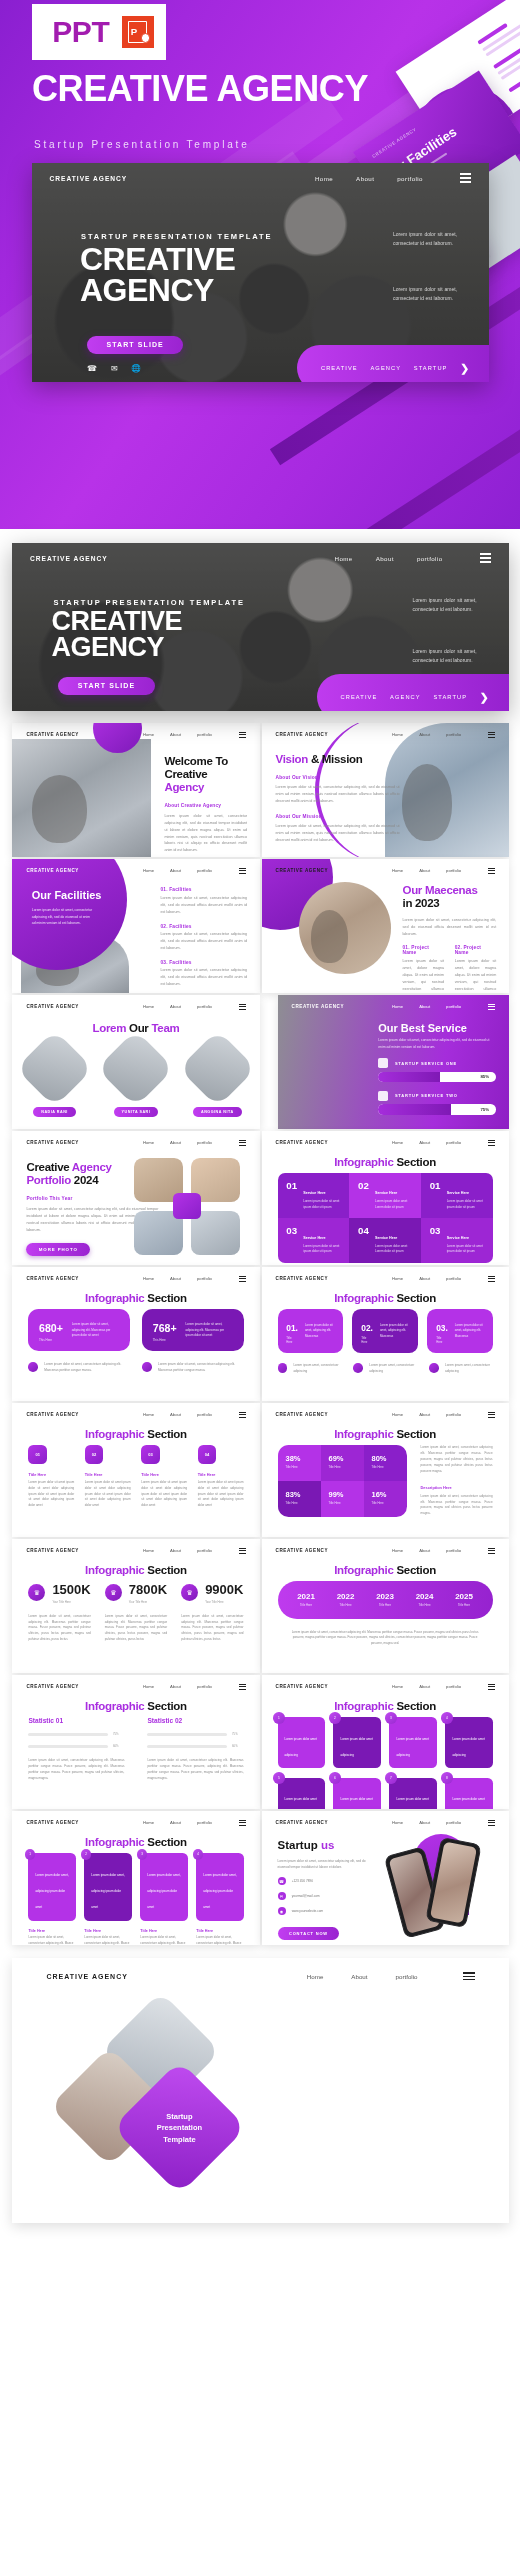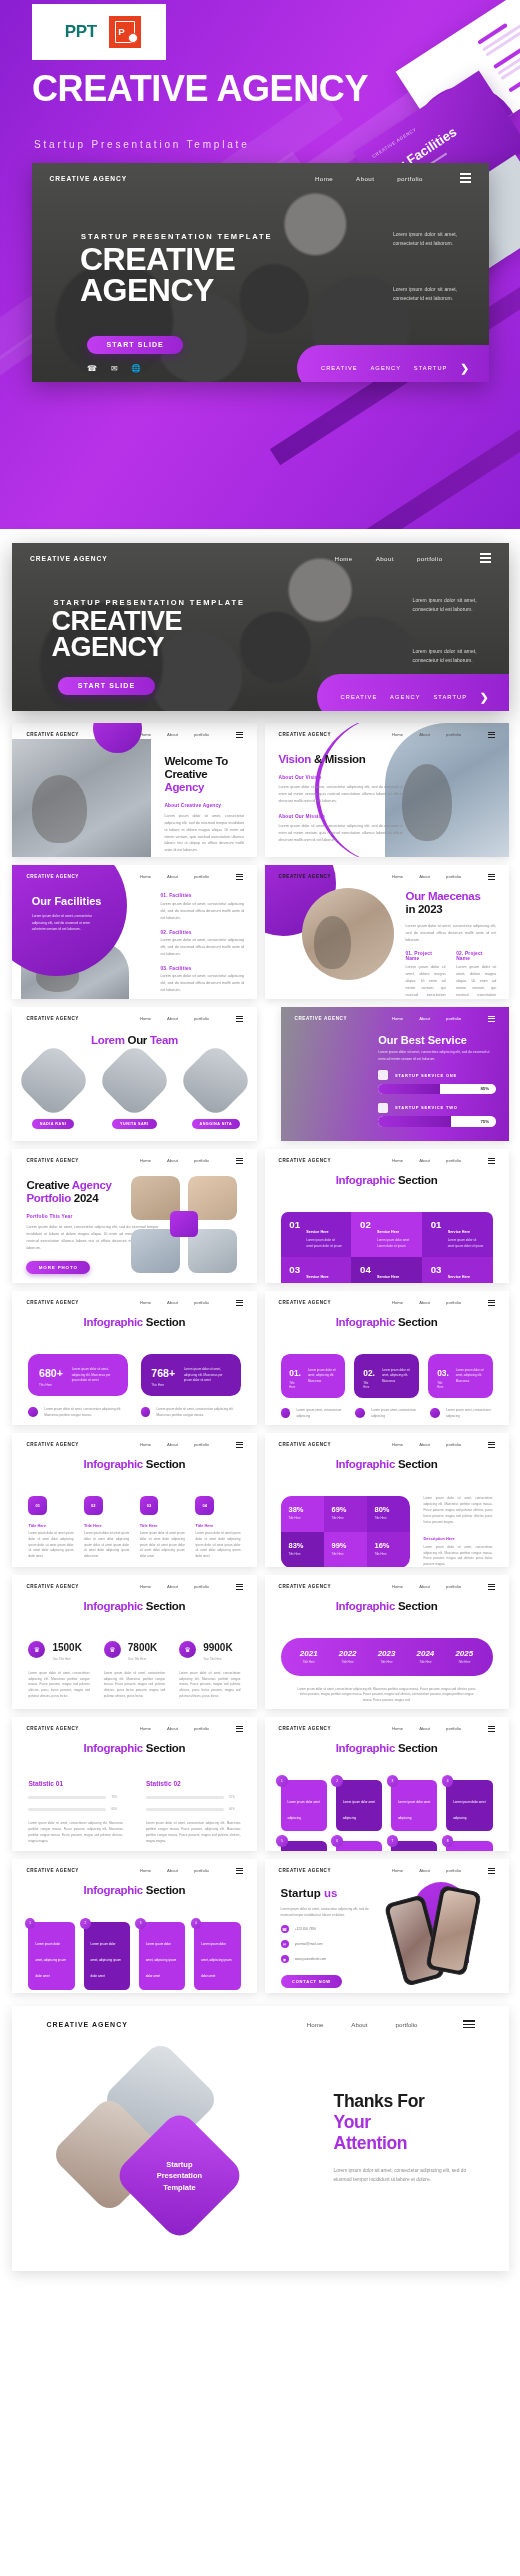--- a/index.html
+++ b/index.html
@@ -33,21 +33,21 @@
   .ppt-badge {
     position: absolute;
     left: 32px; top: 3.5px;
     width: 134px; height: 56px;
     background: #fff;
     display: flex; align-items: center; justify-content: center;
     gap: 12.4px;
     z-index: 6;
   }
   .ppt-badge .ppt-text {
-    font-size: 17px; font-weight: 800; color: #0f766e; letter-spacing: -0.4px;
+    font-size: 30px; font-weight: 800; color: #a21caf; letter-spacing: -0.4px;
     font-family: "Liberation Sans", sans-serif;
     margin-left: 8px;
   }
   .ppt-icon {
     width: 32px; height: 32px; background: #e8401f;
     display: flex; align-items: center; justify-content: center;
     position: relative;
   }
   .ppt-icon .pg {
     width: 19.4px; height: 22px; border: 1.8px solid #fff; border-radius: 0.9px;
@@ -196,21 +196,21 @@
   }
   .feature .slide-big { font-size: 27px; top: 65px; left: 39px; }
   .feature .slide-kicker { top: 55px; left: 41px; }
   .feature .slide-para.sp1 { top: 53px; }
   .feature .slide-para.sp2 { top: 104px; }
   .feature .start-btn { top: 134px; left: 46px; }
 
   
   .grid {
     display: grid; grid-template-columns: 1fr 1fr;
-    gap: 8px; padding: 12.4px 12.4px 0 12.4px;
+    gap: 2px; padding: 12.4px 12.4px 0 12.4px;
   }
   .card {
     position: relative; background: #fff; height: 134px; overflow: hidden;
     box-shadow: 0 2.6px 8.8px rgba(0,0,0,.12);
   }
   .cnav {
     position: absolute; left: 0; right: 0; top: 0; height: 23px;
     display: flex; align-items: center; padding: 0 14px; z-index: 5;
   }
   .cbrand { font-size: 4.6px; font-weight: 800; letter-spacing: 0.6px; color: #1c1c1c; }
@@ -303,21 +303,21 @@
   .pf-q { position:absolute; width: 49px; height: 44px; border-radius: 8.8px; }
   .pf-q:nth-child(1){ left:0; top:0; background:linear-gradient(150deg,#d6c0a8,#b39a80);}
   .pf-q:nth-child(2){ right:0; top:0; background:linear-gradient(150deg,#e3c9b0,#c0a88f);}
   .pf-q:nth-child(3){ left:0; bottom:0; background:linear-gradient(150deg,#c3cdd7,#96a3b1);}
   .pf-q:nth-child(4){ right:0; bottom:0; background:linear-gradient(150deg,#cfd6dd,#a0a9b2);}
   .pf-center { position:absolute; left: 39px; top: 35px; width: 28px; height: 26.5px; border-radius:5.3px;
                background: linear-gradient(140deg,#b432e7,#8a1fc9); z-index:2;}
 
   
   .ig-title { position:absolute; left:0; right:0; top: 25px; text-align:center; }
-  .ig-body { position:absolute; left: 16px; right: 16px; top: 63px; }
+  .ig-body { position:absolute; left: 16px; right: 16px; top: 42px; }
 
   .num-grid { display: grid; grid-template-columns: repeat(3,1fr); border-radius: 7px; overflow:hidden;}
   .num-cell { padding: 8px 8.8px; display:flex; gap: 6.2px; align-items:flex-start; }
   .num-cell .n { font-size: 9.7px; font-weight: 800; color:#fff; line-height:1; }
   .num-cell .t { font-size: 3.7px; font-weight: 800; color:#fff; }
   .num-cell .d { font-size: 3px; color: rgba(255,255,255,.8); line-height:1.8; margin-top: 1.8px;}
   .pv1 { background: #b432e7; } .pv2 { background: #8a1fc9; } .pv3 { background: #7a18b4; }
   .pv4 { background: #9d26d4; }
 
   .stat-cards { display:flex; gap: 12.4px; }
@@ -350,26 +350,26 @@
   .pct-cell .c { font-size: 2.8px; color: rgba(255,255,255,.8); margin-top:2.6px;}
   .pct-side { flex:1; }
   .pct-side .h { font-size: 3.9px; font-weight:800; color:#a92ee0; margin-top: 10.6px;}
   .pct-side .b { font-size: 3px; color:#8b8b8b; line-height:1.95; text-align:justify;}
 
   .kcards { display:flex; gap: 14px; }
   .kc { flex:1; }
   .kc .top { display:flex; align-items:center; gap: 7px;}
   .kc .ico { width: 17px; height: 17px; border-radius:50%; background: linear-gradient(140deg,#b432e7,#7e1ab9);
              display:flex; align-items:center; justify-content:center; color:#fff; font-size:7px;}
-  .kc .kv { font-size: 10px; font-weight: 800; color:#1c1c1c; line-height:1;}
+  .kc .kv { font-size: 13px; font-weight: 800; color:#1c1c1c; line-height:1;}
   .kc .kc2 { font-size: 2.8px; color:#9a9a9a; margin-top:2.6px;}
   .kc .kb { font-size: 3px; color:#8b8b8b; line-height:1.95; margin-top: 9.7px; text-align:justify;}
 
   .year-pill { border-radius: 23px; background: linear-gradient(95deg,#bf3bee,#9622cf);
-               display:flex; justify-content: space-around; padding: 11.5px 8.8px; font-style: italic; }
+               display:flex; justify-content: space-around; padding: 11.5px 8.8px; }
   .year-pill .yr { text-align:center; }
   .year-pill .yv { font-size: 8px; font-weight: 800; color:#fff; line-height:1;}
   .year-pill .yc { font-size: 2.8px; color: rgba(255,255,255,.8); margin-top:2.6px;}
   .year-note { font-size: 3px; color:#8b8b8b; line-height:1.95; text-align:center; margin-top: 10.6px; padding: 0 14px;}
 
   .stats2 { display:flex; gap: 23px; }
   .s2 { flex:1; }
   .s2 .h { font-size: 6.6px; font-weight: 800; color: #a92ee0; }
   .s2 .bar { display:flex; align-items:center; gap: 5.3px; margin-top: 8px;}
   .s2 .track { flex:1; height: 2.6px; background: #e8e8e8; border-radius:1.8px; overflow:hidden;}
@@ -1292,24 +1292,16 @@
       <div class="dmd dmd-top"></div>
       <div class="dmd dmd-left"></div>
       <div class="dmd dmd-c">
         <div class="lab">
           <div>Startup</div>
           <div>Presentation</div>
           <div>Template</div>
         </div>
       </div>
     </div>
-    <div class="th-right">
-      <div class="th-title">
-        <div>Thanks For</div>
-        <div class="p">Your</div>
-        <div class="p">Attention</div>
-      </div>
-      <div class="th-body">Lorem ipsum dolor sit amet, consectetur adipiscing elit, sed do eiusmod tempor incididunt ut labore et dolore.</div>
-    </div>
   </div>
 
 </div>
 
 
 </body></html>

